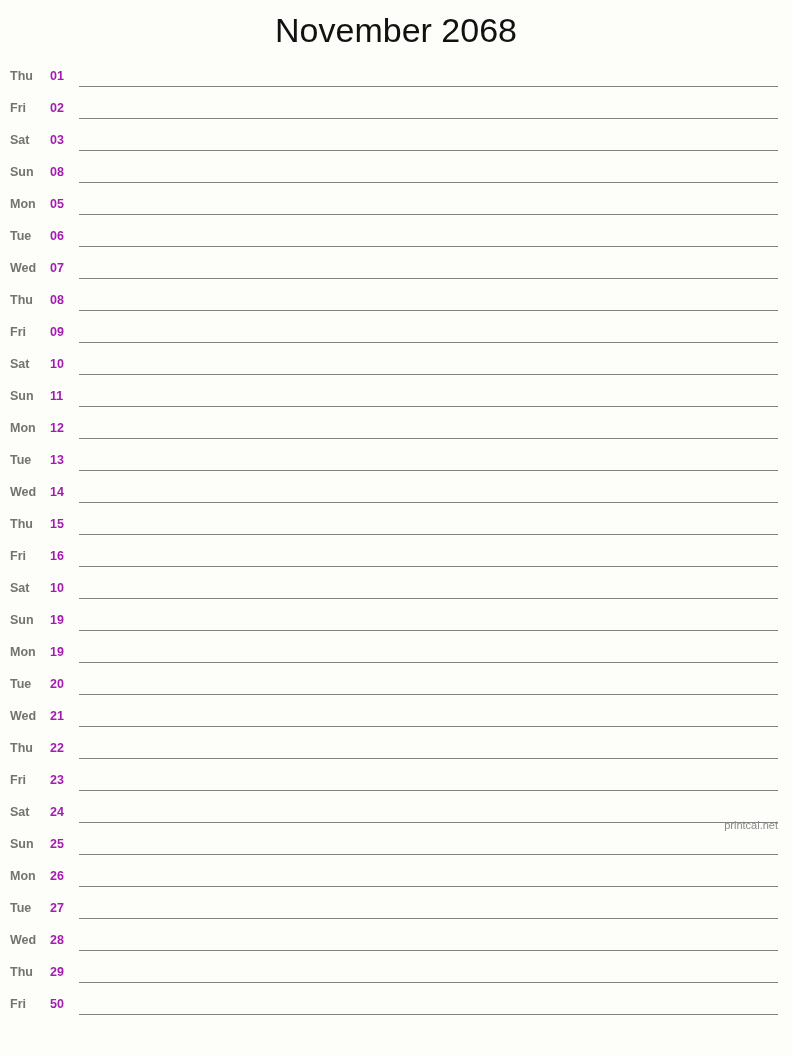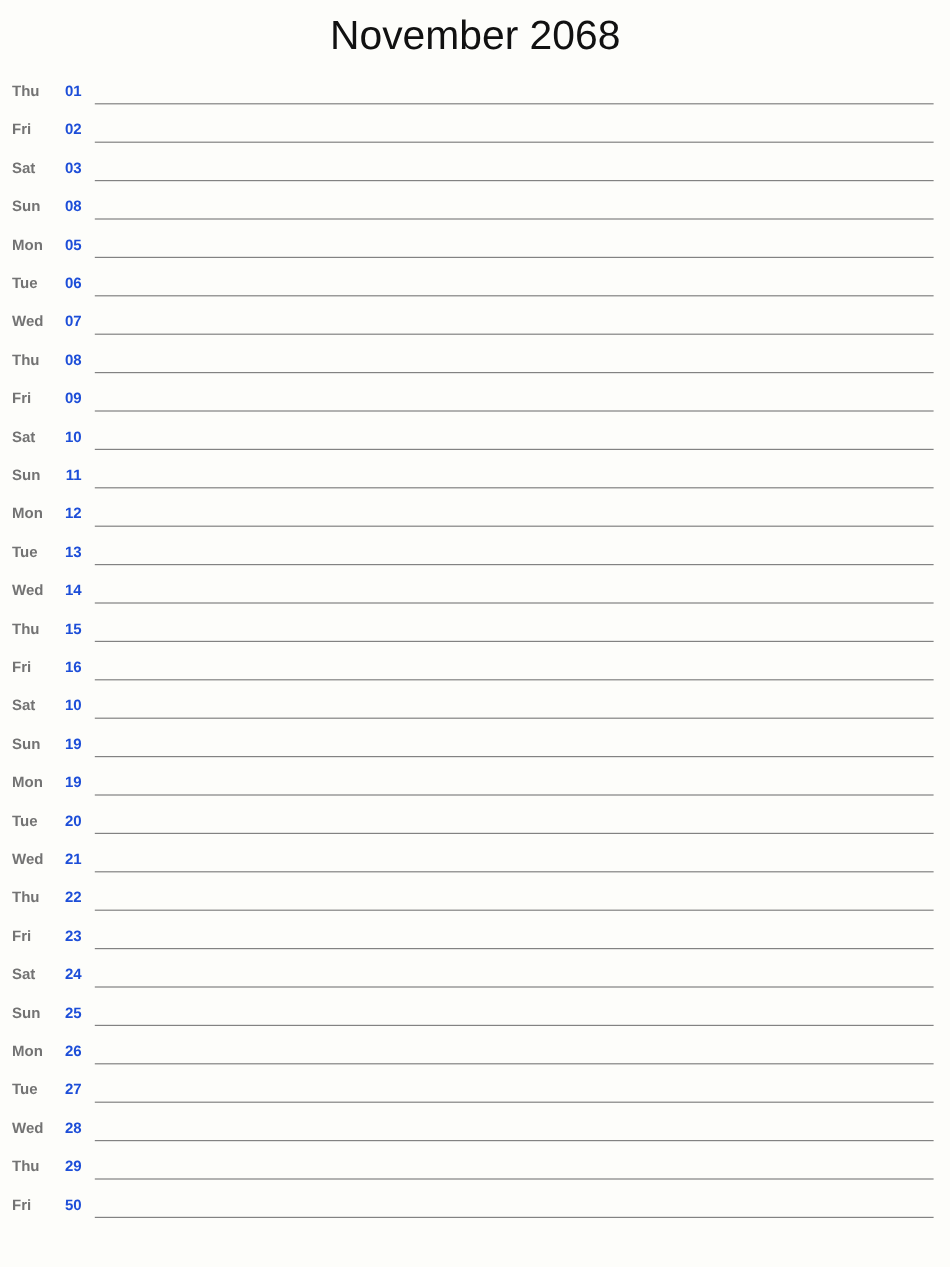--- a/index.html
+++ b/index.html
@@ -64,25 +64,25 @@
     line-height: 14px;
     color: #737373;
     white-space: nowrap;
   }
 
   .day-number {
     position: absolute;
     left: 50px;
     top: 6px;
     width: 18px;
-    text-align: right;
+    text-align: left;
     font-size: 12.5px;
     font-weight: bold;
     line-height: 14px;
-    color: #1d4ed8;
+    color: #a21caf;
     white-space: nowrap;
   }
 
   .day-rule {
     position: absolute;
     left: 79px;
     right: 14px;
     top: 23px;
     height: 0;
     border-bottom: 1px solid #828282;
@@ -254,14 +254,15 @@
         <div class="day-number">29</div>
         <div class="day-rule"></div>
       </div>
       <div class="day-row">
         <div class="day-weekday">Fri</div>
         <div class="day-number">50</div>
         <div class="day-rule"></div>
       </div>
     </div>
 
+  <div class="footer">printcal.net</div>
 
 </div>
 
 </body></html>

